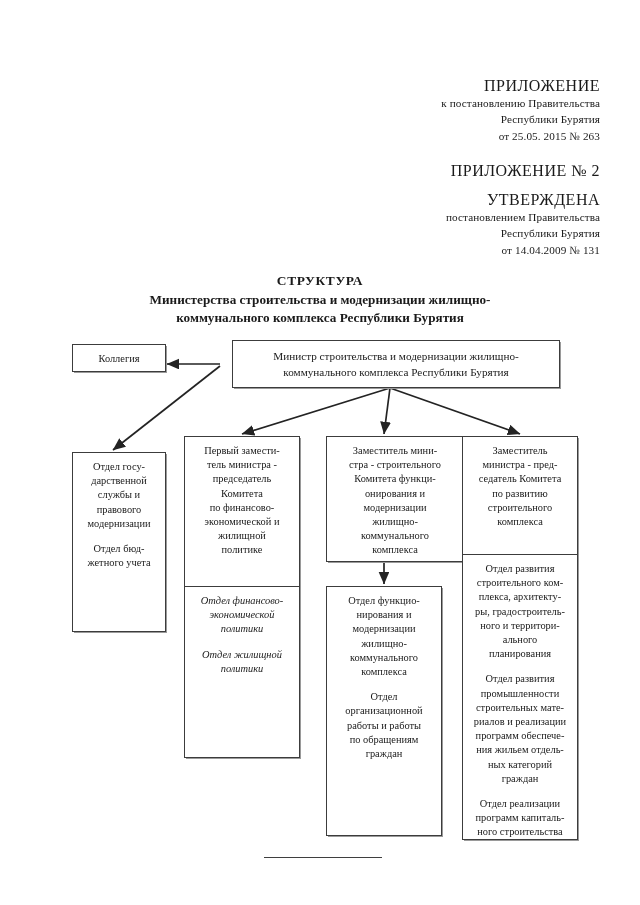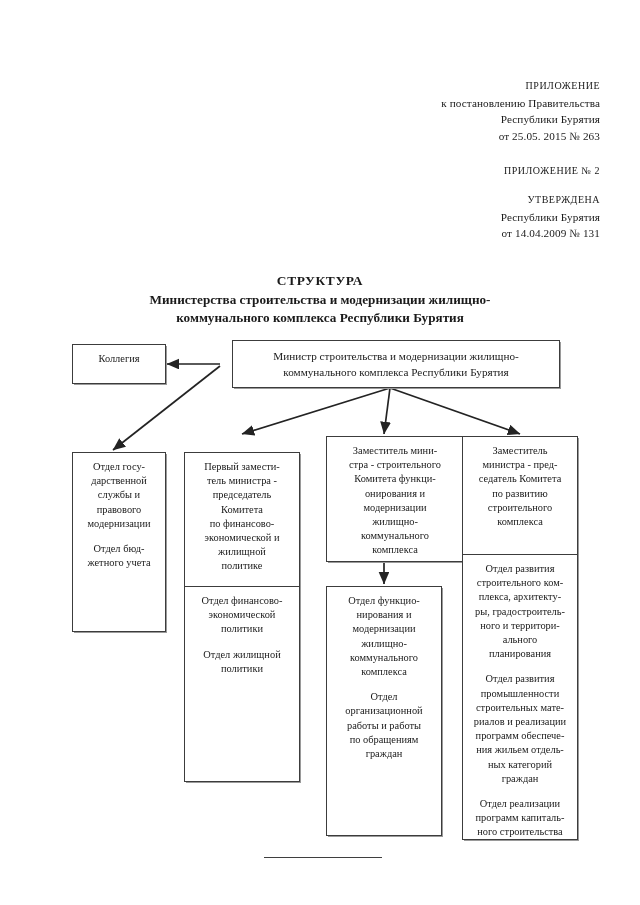--- a/index.html
+++ b/index.html
@@ -18,21 +18,21 @@
 
   
   .hdr {
     position: absolute;
     text-align: right;
     font-size: 11.2px;
     line-height: 16.5px;
     letter-spacing: 0.1px;
   }
   .hdr .caps {
-    font-size: 10px;
+    font-size: 16px;
     letter-spacing: 0.5px;
   }
   #hdr-app1 { left: 300px; top: 78px; width: 300px; }
   #hdr-app2 { left: 300px; top: 163px; width: 300px; }
   #hdr-appr { left: 300px; top: 192px; width: 300px; }
 
   
   .title-wrap {
     position: absolute;
     left: 60px;
@@ -95,20 +95,21 @@
   <div>Республики Бурятия</div>
   <div>от 25.05. 2015  № 263</div>
 </div>
 
 <div class="hdr" id="hdr-app2">
   <div class="caps">ПРИЛОЖЕНИЕ  № 2</div>
 </div>
 
 <div class="hdr" id="hdr-appr">
   <div class="caps">УТВЕРЖДЕНА</div>
+  <div>постановлением Правительства</div>
   <div>Республики Бурятия</div>
   <div>от 14.04.2009 № 131</div>
 </div>
 
 <div class="title-wrap">
   <div class="t-main">СТРУКТУРА</div>
   <div>Министерства строительства и модернизации жилищно-</div>
   <div>коммунального комплекса Республики Бурятия</div>
 </div>
 
@@ -121,38 +122,38 @@
       </defs>
       <line x1="220" y1="364" x2="167" y2="364" stroke="#232323" stroke-width="1.7" marker-end="url(#ah)"></line>
       <line x1="220" y1="366" x2="113" y2="450" stroke="#232323" stroke-width="1.7" marker-end="url(#ah)"></line>
       <line x1="390" y1="388" x2="242" y2="434" stroke="#232323" stroke-width="1.7" marker-end="url(#ah)"></line>
       <line x1="390" y1="388" x2="384" y2="434" stroke="#232323" stroke-width="1.7" marker-end="url(#ah)"></line>
       <line x1="390" y1="388" x2="520" y2="434" stroke="#232323" stroke-width="1.7" marker-end="url(#ah)"></line>
       <line x1="242" y1="562" x2="242" y2="584" stroke="#232323" stroke-width="1.7" marker-end="url(#ah)"></line>
       <line x1="384" y1="562" x2="384" y2="584" stroke="#232323" stroke-width="1.7" marker-end="url(#ah)"></line>
       <line x1="520" y1="538" x2="520" y2="552" stroke="#232323" stroke-width="1.7" marker-end="url(#ah)"></line>
     </svg>
-<div class="node" style="left: 72px; top: 344px; width: 94px; height: 40px;">
+<div class="node" style="left: 72px; top: 344px; width: 94px; height: 28px;">
       <span class="ln">Коллегия</span>
     </div>
     <div class="node wide" style="left: 232px; top: 340px; width: 328px; height: 48px;">
       <span class="ln">Министр строительства и модернизации жилищно-</span>
       <span class="ln">коммунального комплекса Республики Бурятия</span>
     </div>
     <div class="node" style="left: 72px; top: 452px; width: 94px; height: 180px;">
       <span class="ln">Отдел госу-</span>
       <span class="ln">дарственной</span>
       <span class="ln">службы и</span>
       <span class="ln">правового</span>
       <span class="ln">модернизации</span>
       <span class="gap"></span>
       <span class="ln">Отдел бюд-</span>
       <span class="ln">жетного учета</span>
     </div>
-    <div class="node" style="left: 184px; top: 436px; width: 116px; height: 159px; margin-top: 16px;">
+    <div class="node" style="left: 184px; top: 436px; width: 116px; height: 159px;">
       <span class="ln">Первый замести-</span>
       <span class="ln">тель министра -</span>
       <span class="ln">председатель</span>
       <span class="ln">Комитета</span>
       <span class="ln">по финансово-</span>
       <span class="ln">экономической и</span>
       <span class="ln">жилищной</span>
       <span class="ln">политике</span>
     </div>
     <div class="node" style="left: 326px; top: 436px; width: 138px; height: 126px;">
@@ -166,21 +167,21 @@
       <span class="ln">комплекса</span>
     </div>
     <div class="node" style="left: 462px; top: 436px; width: 116px; height: 132px;">
       <span class="ln">Заместитель</span>
       <span class="ln">министра - пред-</span>
       <span class="ln">седатель Комитета</span>
       <span class="ln">по развитию</span>
       <span class="ln">строительного</span>
       <span class="ln">комплекса</span>
     </div>
-    <div class="node" style="left: 184px; top: 586px; width: 116px; height: 196px;">
+    <div class="node" style="left: 184px; top: 586px; width: 116px; height: 172px; font-style: italic;">
       <span class="ln">Отдел финансово-</span>
       <span class="ln">экономической</span>
       <span class="ln">политики</span>
       <span class="gap"></span>
       <span class="ln">Отдел жилищной</span>
       <span class="ln">политики</span>
     </div>
     <div class="node" style="left: 326px; top: 586px; width: 116px; height: 250px;">
       <span class="ln">Отдел функцио-</span>
       <span class="ln">нирования и</span>

